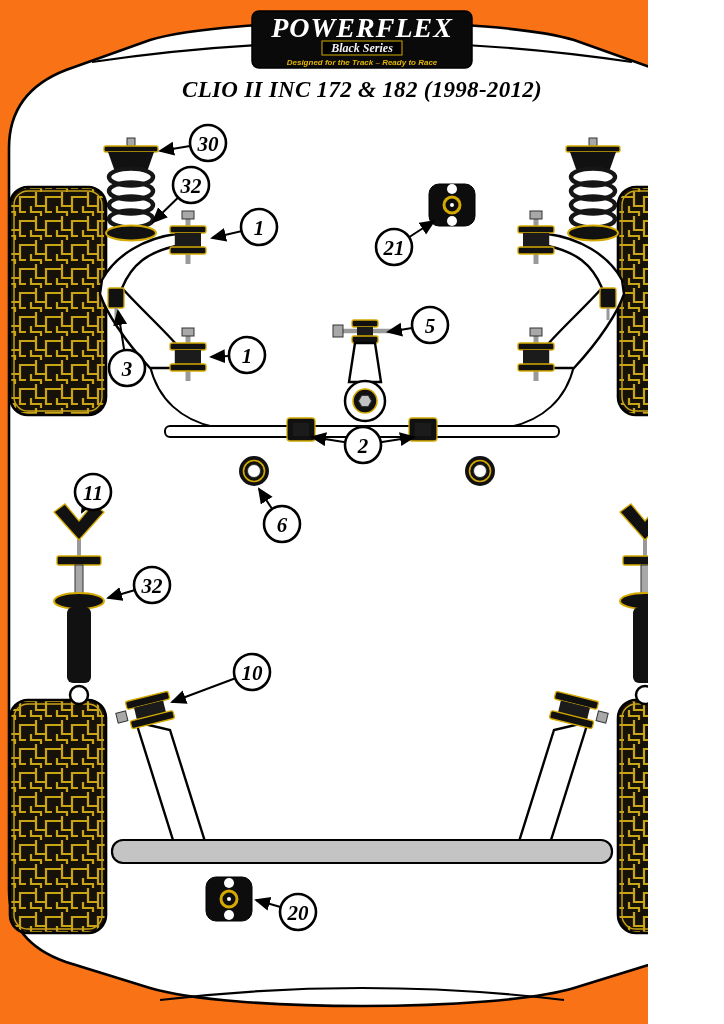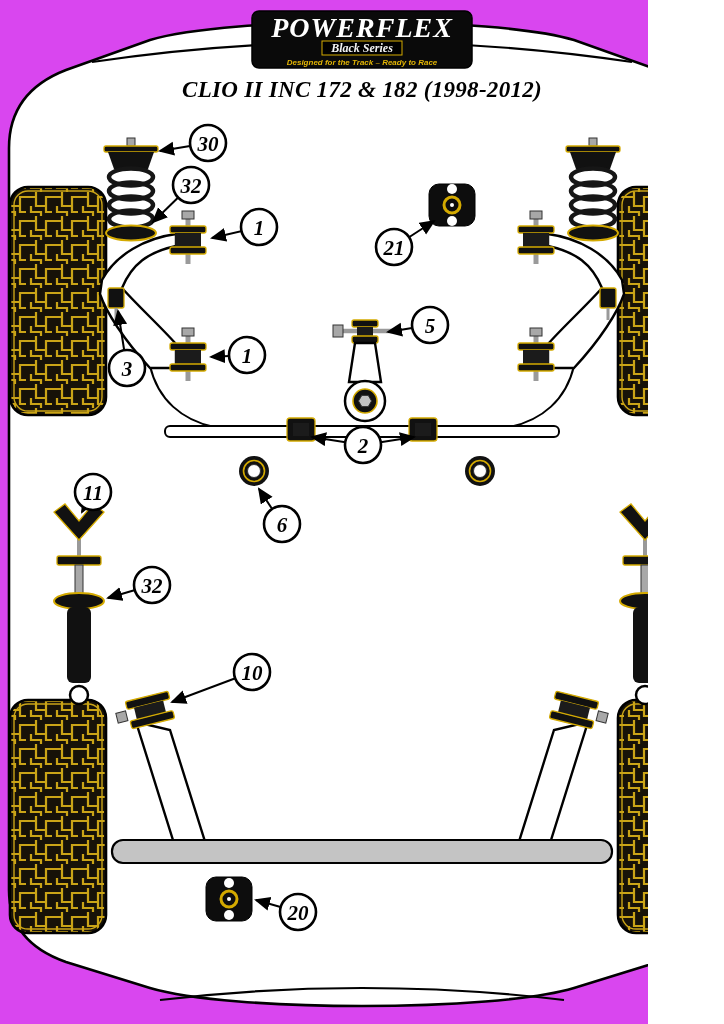--- a/index.html
+++ b/index.html
@@ -1,16 +1,16 @@
 <!DOCTYPE html>
 <html><head>
 <meta charset="utf-8">
 <style>
   html,body{margin:0;padding:0;background:#ffffff;}
-  .page{width:648px;height:1024px;position:relative;background:#d946ef;overflow:hidden;font-family:"Liberation Sans",sans-serif;}
+  .page{width:648px;height:1024px;position:relative;background:#f97316;overflow:hidden;font-family:"Liberation Sans",sans-serif;}
   svg{display:block;}
   .body-line{fill:#ffffff;stroke:#000000;stroke-width:2.6;}
   .inner-line{fill:none;stroke:#000000;stroke-width:2.2;}
   .thin-line{fill:none;stroke:#000000;stroke-width:2;}
   .spring-coil{fill:none;stroke:#161616;stroke-width:4.5;}
   .metal{fill:#a8a8a8;stroke:#333333;stroke-width:1;}
   .bush-flange{fill:#111111;stroke:#d4aa00;stroke-width:1.3;}
   .bush-body{fill:#1b1b1b;}
   .mount-block{fill:#0d0d0d;stroke:#000000;stroke-width:1;}
   .arm-shape{fill:#ffffff;stroke:#000000;stroke-width:2.4;}

